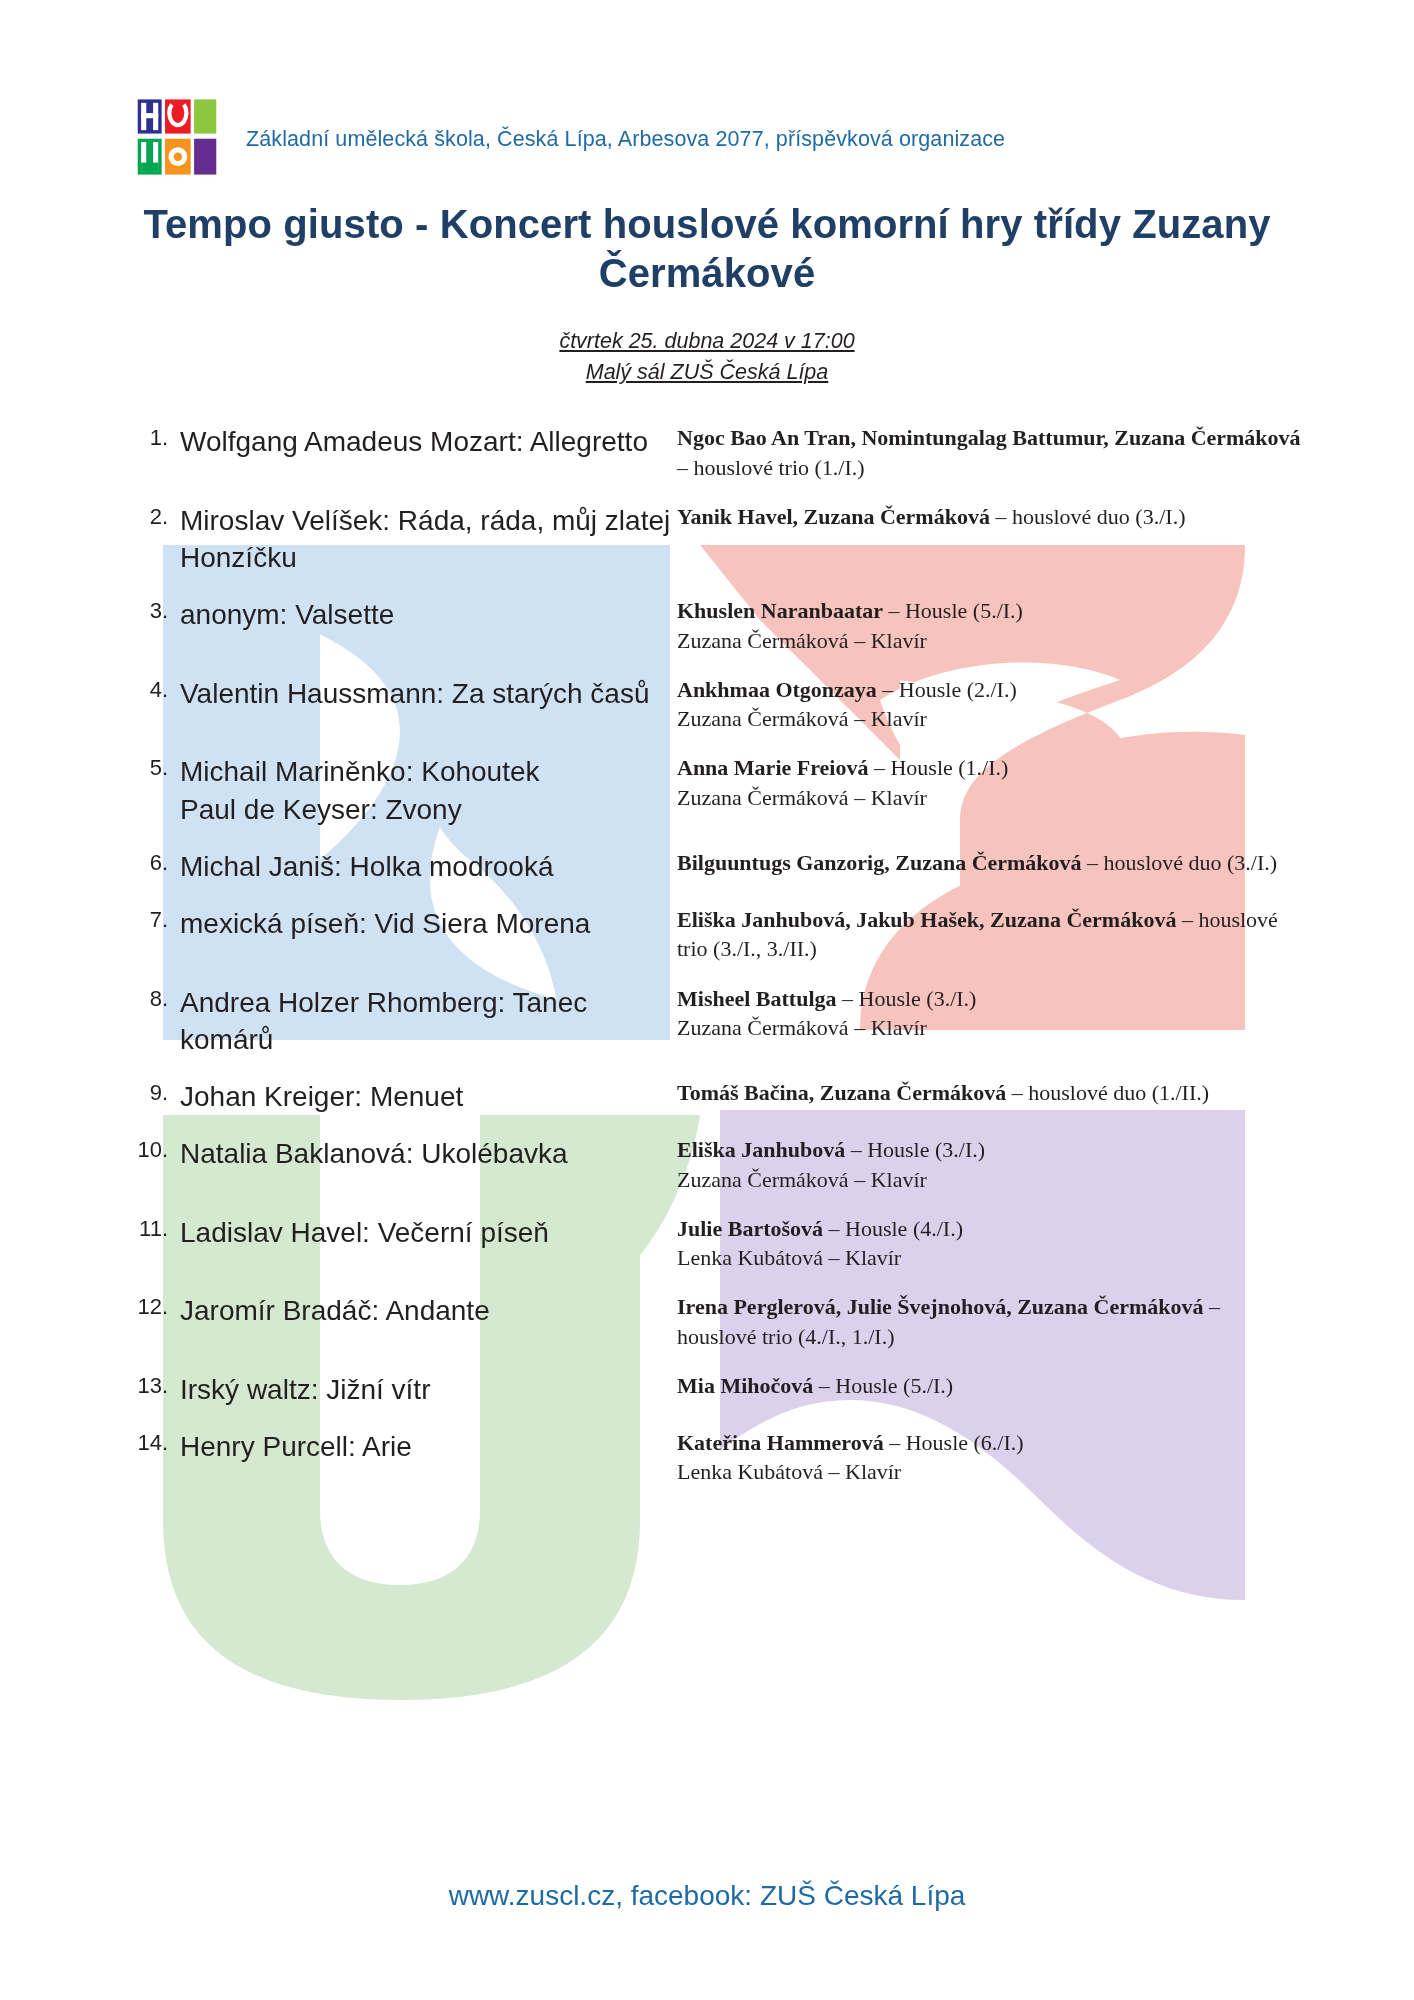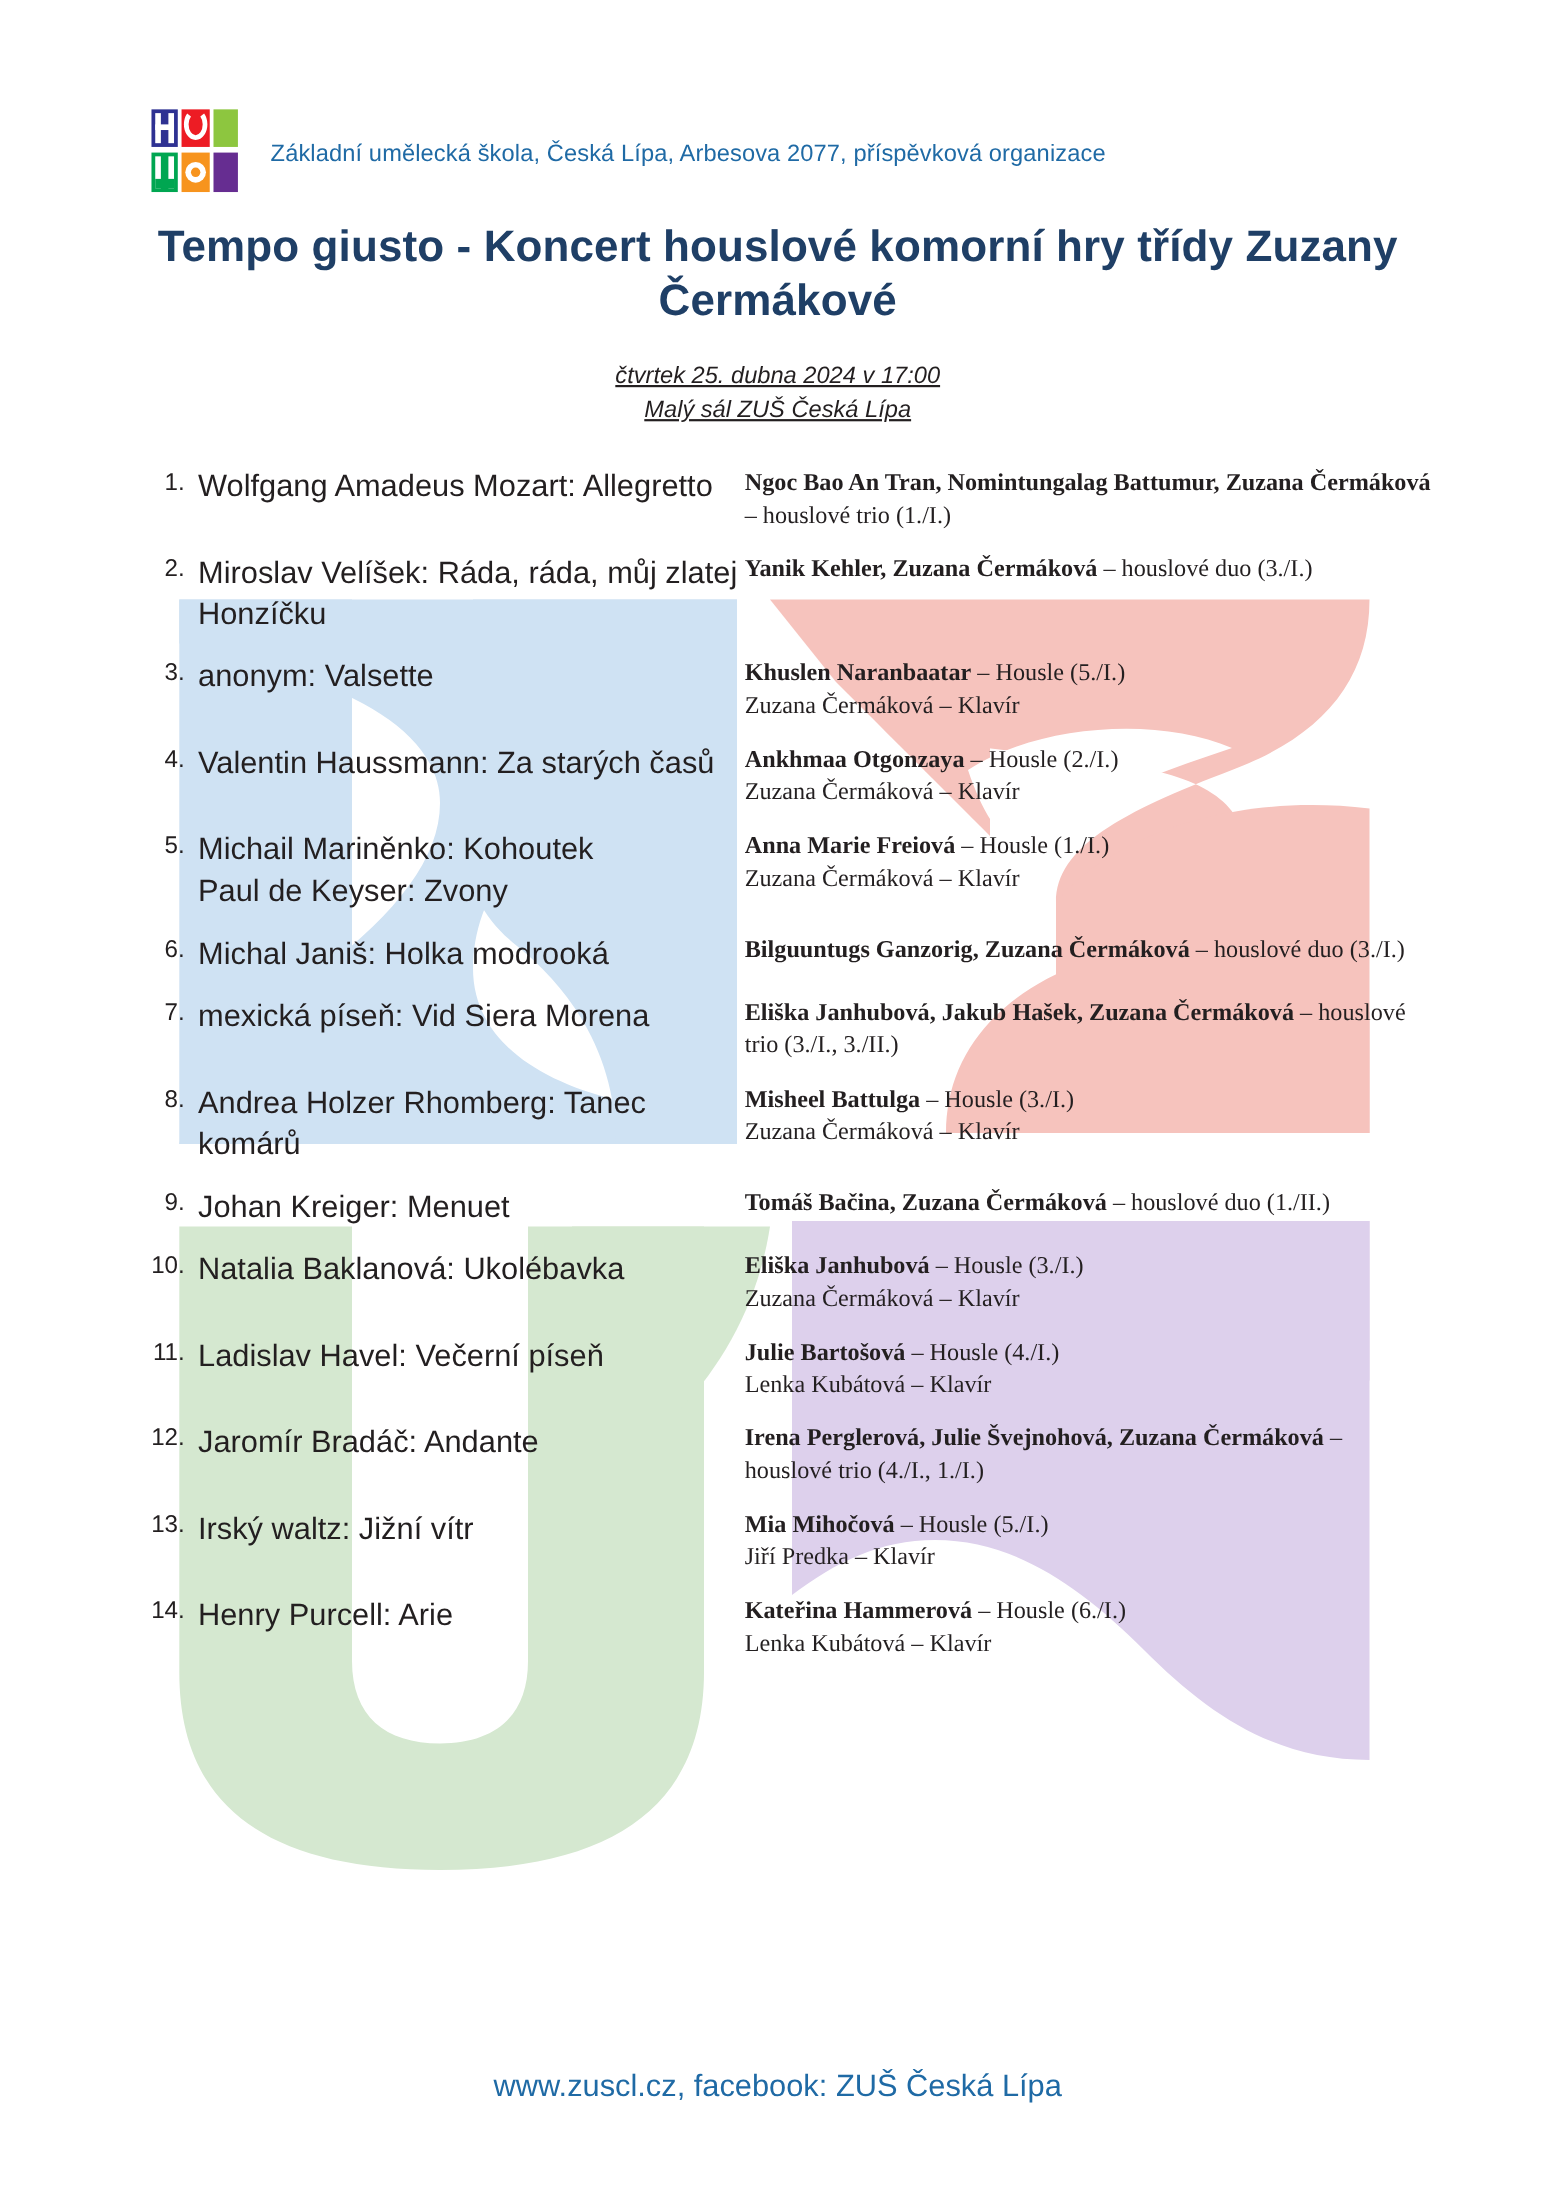--- a/index.html
+++ b/index.html
@@ -212,21 +212,21 @@
         <span class="perf">Ngoc Bao An Tran, Nomintungalag Battumur, Zuzana Čermáková</span><span class="role"> – houslové trio (1./I.)</span>
       </div>
     </div>
 
     <div class="row">
       <div class="num">2.</div>
       <div class="left-col">
         <span>Miroslav Velíšek: Ráda, ráda, můj zlatej Honzíčku</span>
       </div>
       <div class="right-col">
-        <span class="perf">Yanik Kehler, Zuzana Čermáková</span><span class="role"> – houslové duo (3./I.)</span>
+        <span class="perf">Yanik Havel, Zuzana Čermáková</span><span class="role"> – houslové duo (3./I.)</span>
       </div>
     </div>
 
     <div class="row">
       <div class="num">3.</div>
       <div class="left-col">
         <span>anonym: Valsette</span>
       </div>
       <div class="right-col">
         <span class="perf">Khuslen Naranbaatar</span><span class="role"> – Housle (5./I.)</span>
@@ -330,21 +330,20 @@
       </div>
     </div>
 
     <div class="row">
       <div class="num">13.</div>
       <div class="left-col">
         <span>Irský waltz: Jižní vítr</span>
       </div>
       <div class="right-col">
         <span class="perf">Mia Mihočová</span><span class="role"> – Housle (5./I.)</span>
-        <span class="line2">Jiří Predka – Klavír</span>
       </div>
     </div>
 
     <div class="row">
       <div class="num">14.</div>
       <div class="left-col">
         <span>Henry Purcell: Arie</span>
       </div>
       <div class="right-col">
         <span class="perf">Kateřina Hammerová</span><span class="role"> – Housle (6./I.)</span>

